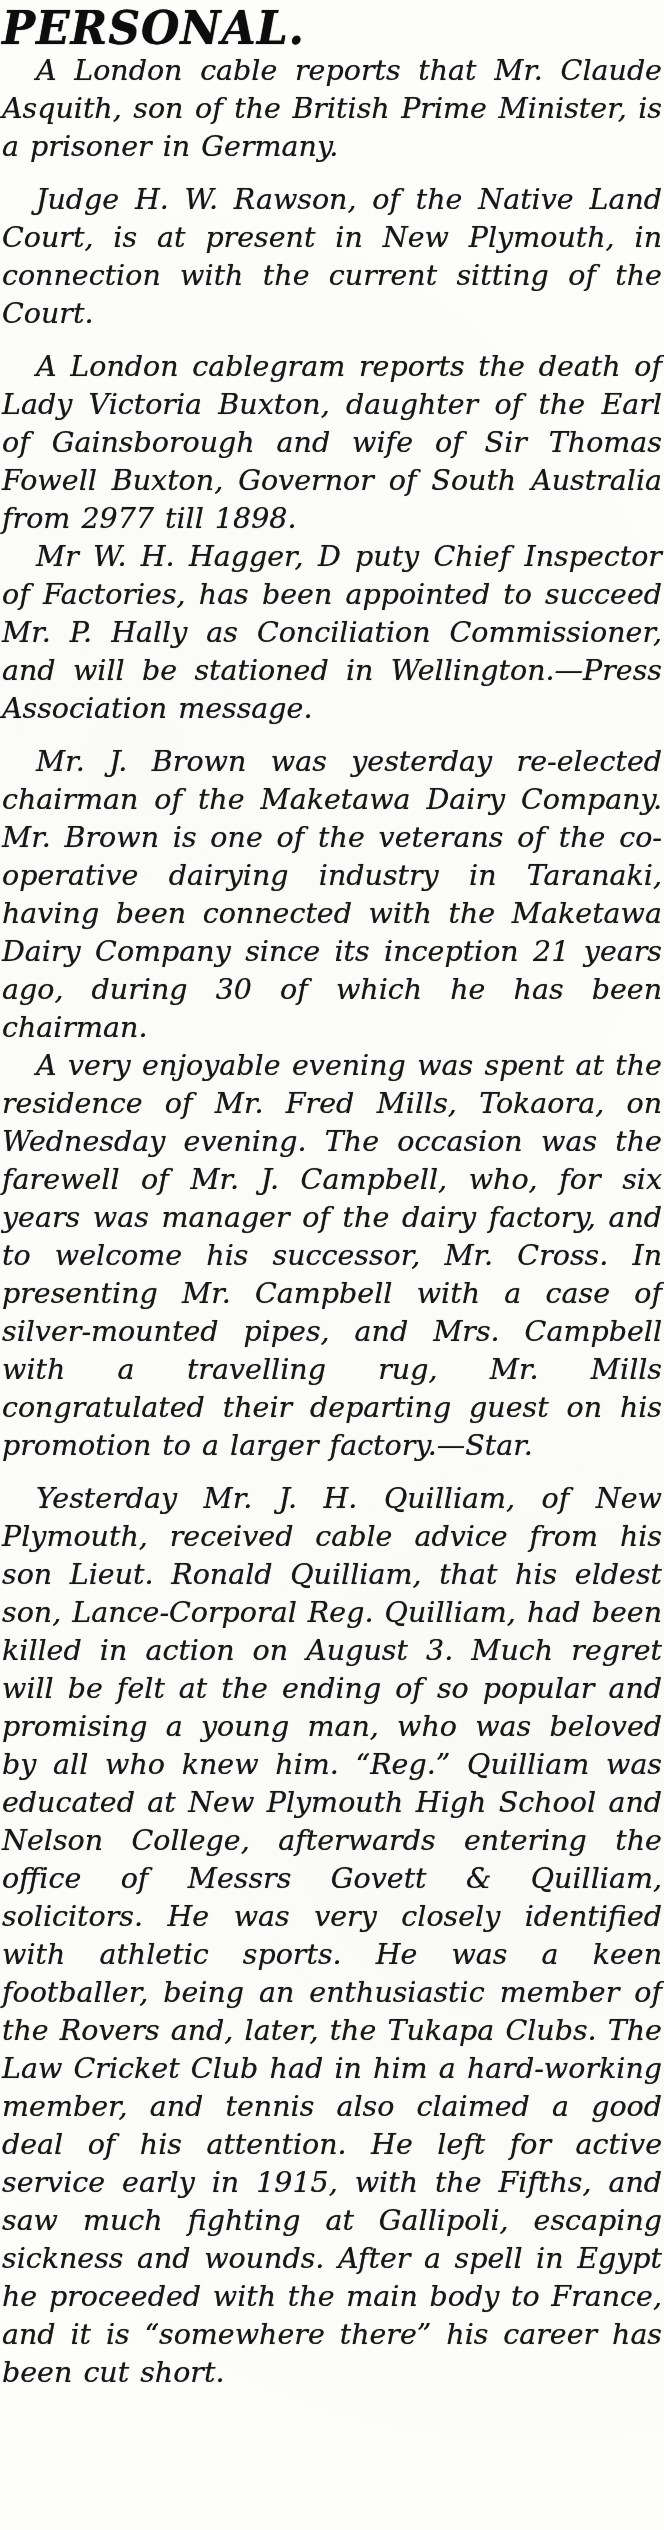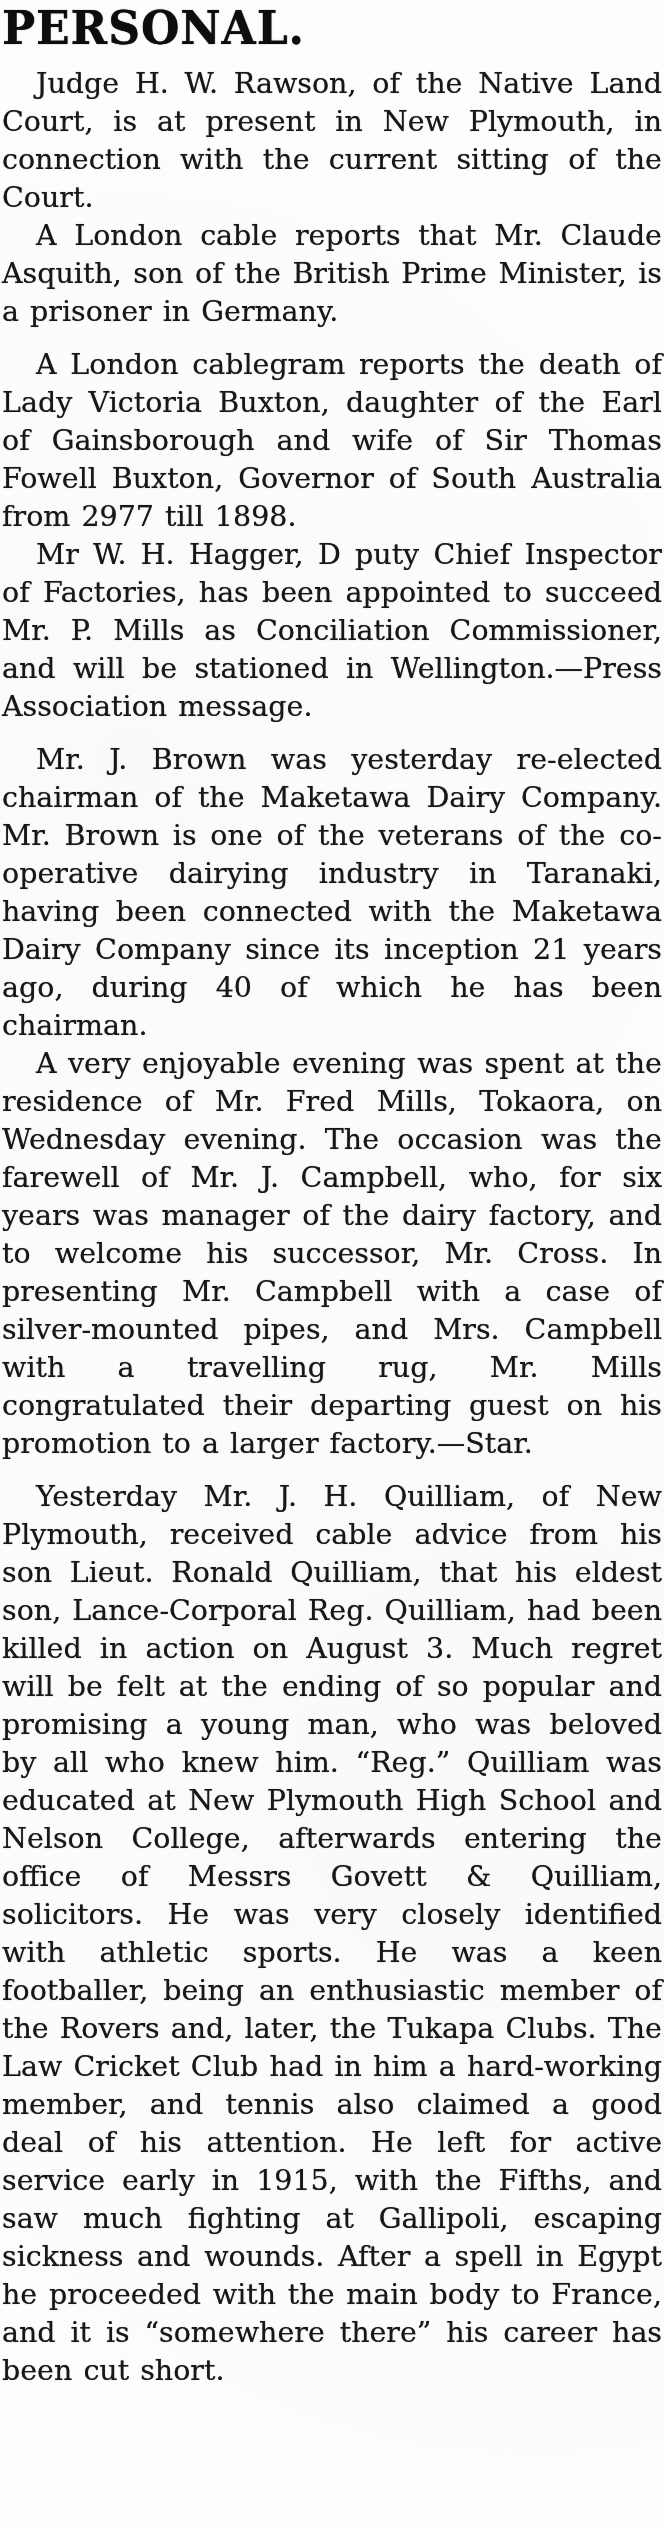--- a/index.html
+++ b/index.html
@@ -14,20 +14,21 @@
     padding: 4px 2px 10px 2px;
     font-family: "DejaVu Serif", "Liberation Serif", serif;
     color: #141414;
     background:
       radial-gradient(circle at 20% 30%, rgba(0,0,0,0.012), transparent 40%),
       radial-gradient(circle at 80% 70%, rgba(0,0,0,0.015), transparent 45%),
       #fdfdfc;
   }
   .column {
     width: 660px;
+    font-style: italic;
   }
   .heading {
     margin: 0 0 2px 0;
     font-family: "DejaVu Serif", serif;
     font-weight: 700;
     font-size: 44px;
     line-height: 1.05;
     letter-spacing: 1px;
     color: #0d0d0d;
     text-shadow: 0 0 1px rgba(0,0,0,0.85), 0.5px 0.5px 0 rgba(0,0,0,0.35);
@@ -47,26 +48,26 @@
   .para.spaced {
     margin-top: 15px;
   }
 </style>
 </head>
 <body>
 
 <div class="column">
   <h1 class="heading">PERSONAL.</h1>
 
+  <p class="para">A London cable reports that Mr. Claude Asquith, son of the British Prime Minister, is a prisoner in Germany.</p>
+
   <p class="para spaced">Judge H. W. Rawson, of the Native Land Court, is at present in New Plymouth, in connection with the current sitting of the Court.</p>
-
-  <p class="para">A London cable reports that Mr. Claude Asquith, son of the British Prime Minister, is a prisoner in Germany.</p>
 
   <p class="para spaced">A London cablegram reports the death of Lady Victoria Buxton, daughter of the Earl of Gainsborough and wife of Sir Thomas Fowell Buxton, Governor of South Australia from 2977 till 1898.</p>
 
-  <p class="para">Mr W. H. Hagger, D puty Chief Inspector of Factories, has been appointed to succeed Mr. P. Mills as Conciliation Commissioner, and will be stationed in Wellington.—Press Association message.</p>
+  <p class="para">Mr W. H. Hagger, D puty Chief Inspector of Factories, has been appointed to succeed Mr. P. Hally as Conciliation Commissioner, and will be stationed in Wellington.—Press Association message.</p>
 
-  <p class="para spaced">Mr. J. Brown was yesterday re-elected chairman of the Maketawa Dairy Company.  Mr. Brown is one of the veterans of the co-operative dairying industry in Taranaki, having been connected with the Maketawa Dairy Company since its inception 21 years ago, during 40 of which he has been chairman.</p>
+  <p class="para spaced">Mr. J. Brown was yesterday re-elected chairman of the Maketawa Dairy Company.  Mr. Brown is one of the veterans of the co-operative dairying industry in Taranaki, having been connected with the Maketawa Dairy Company since its inception 21 years ago, during 30 of which he has been chairman.</p>
 
   <p class="para">A very enjoyable evening was spent at the residence of Mr. Fred Mills, Tokaora, on Wednesday evening.  The occasion was the farewell of Mr. J. Campbell, who, for six years was manager of the dairy factory, and to welcome his successor, Mr. Cross.  In presenting Mr. Campbell with a case of silver-mounted pipes, and Mrs. Campbell with a travelling rug, Mr. Mills congratulated their departing guest on his promotion to a larger factory.—Star.</p>
 
   <p class="para spaced">Yesterday Mr. J. H. Quilliam, of New Plymouth, received cable advice from his son Lieut. Ronald Quilliam, that his eldest son, Lance-Corporal Reg. Quilliam, had been killed in action on August 3. Much regret will be felt at the ending of so popular and promising a young man, who was beloved by all who knew him. “Reg.” Quilliam was educated at New Plymouth High School and Nelson College, afterwards entering the office of Messrs Govett &amp; Quilliam, solicitors. He was very closely identified with athletic sports.  He was a keen footballer, being an enthusiastic member of the Rovers and, later, the Tukapa Clubs.  The Law Cricket Club had in him a hard-working member, and tennis also claimed a good deal of his attention.  He left for active service early in 1915, with the Fifths, and saw much fighting at Gallipoli, escaping sickness and wounds.  After a spell in Egypt he proceeded with the main body to France, and it is “somewhere there” his career has been cut short.</p>
 </div>
 
 </body></html>

